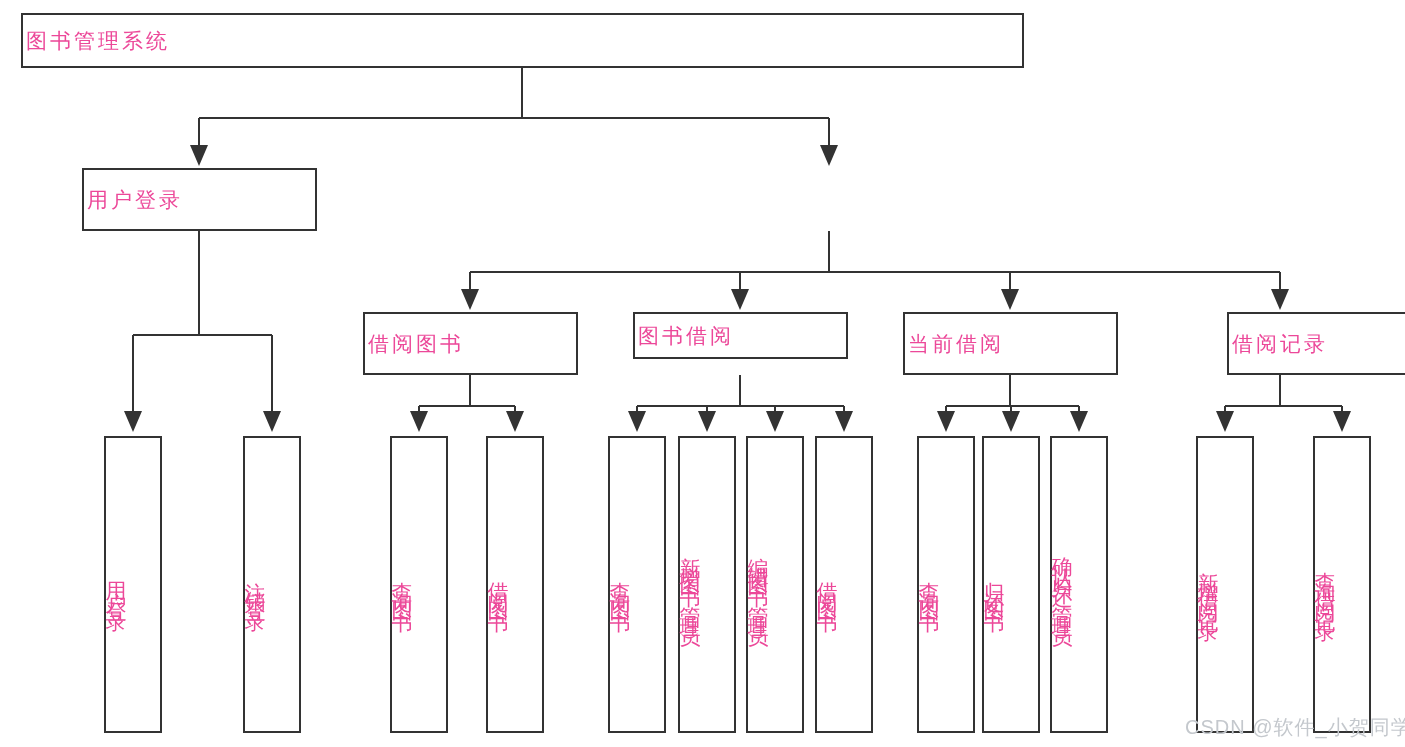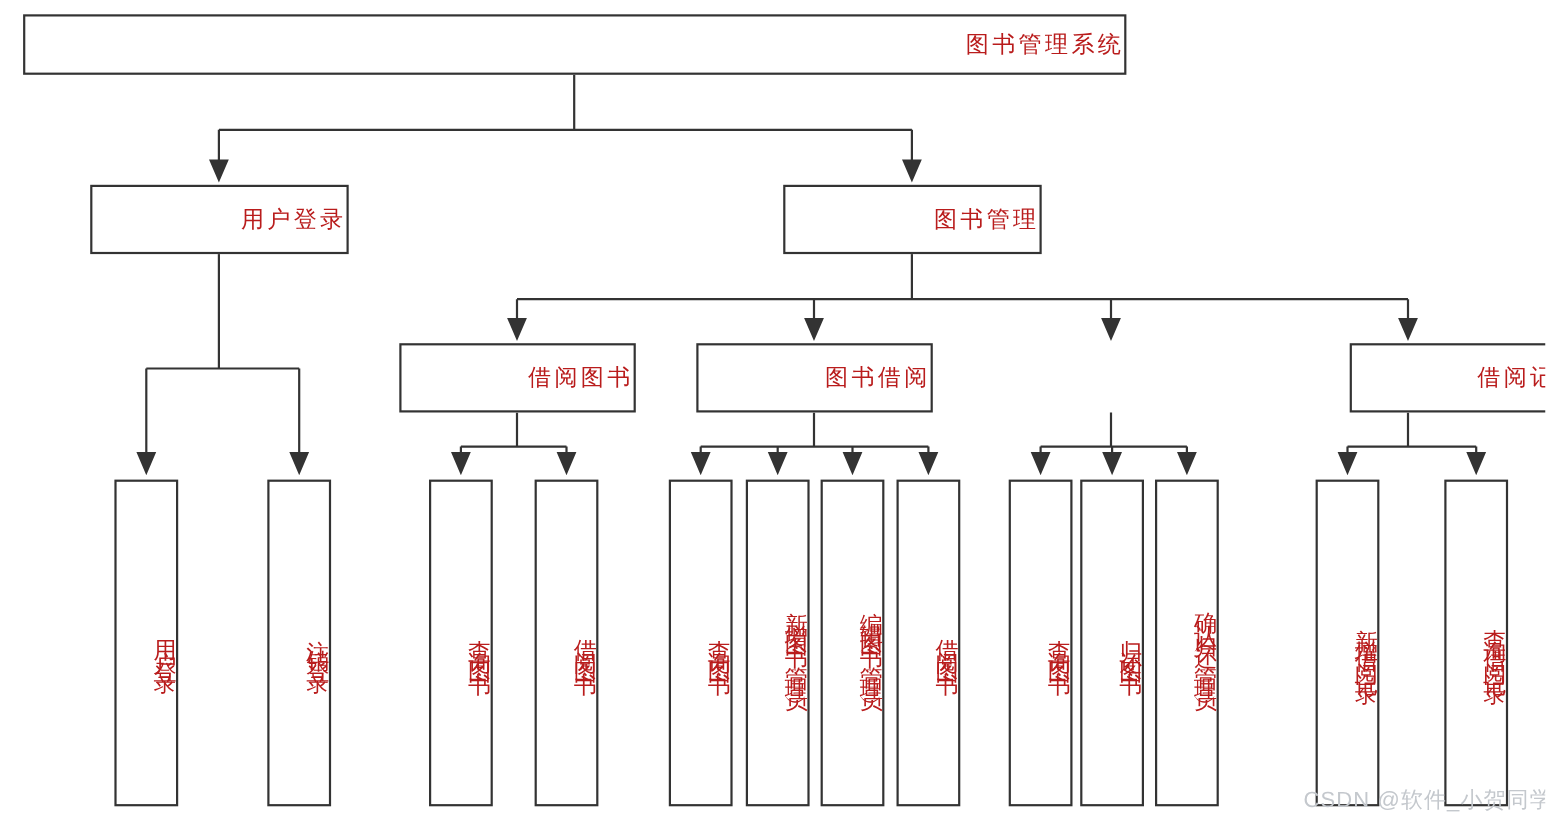--- a/index.html
+++ b/index.html
@@ -22,22 +22,22 @@
     height: 747px;
     z-index: 1;
   }
   .node {
     position: absolute;
     box-sizing: border-box;
     border: 2.5px solid #333333;
     background: #ffffff;
     display: flex;
     align-items: center;
-    justify-content: flex-end;
-    color: #b91c1c;
+    justify-content: flex-start;
+    color: #ec4899;
     z-index: 2;
   }
   .node.h .label {
     font-size: 21px;
     letter-spacing: 3px;
     padding-left: 3px;
     white-space: nowrap;
     line-height: 1;
   }
   .node.leaf .label {
@@ -83,29 +83,29 @@
       M1216 411 h18 L1225 432 z  M1333 411 h18 L1342 432 z"></path>
   </svg>
 
   <div class="node h" style="left:21px; top:13px; width:1003px; height:55px;">
     <span class="label">图书管理系统</span>
   </div>
 
   <div class="node h" style="left:82px; top:168px; width:235px; height:63px;">
     <span class="label">用户登录</span>
   </div>
-  <div class="node h" style="left:712px; top:168px; width:235px; height:63px;">
-    <span class="label">图书管理</span>
-  </div>
 
   <div class="node h" style="left:363px; top:312px; width:215px; height:63px;">
     <span class="label">借阅图书</span>
   </div>
-  <div class="node h" style="left:633px; top:312px; width:215px; height:63px;">
+  <div class="node h" style="left:633px; top:312px; width:215px; height:47px;">
     <span class="label">图书借阅</span>
+  </div>
+  <div class="node h" style="left:903px; top:312px; width:215px; height:63px;">
+    <span class="label">当前借阅</span>
   </div>
   <div class="node h" style="left:1227px; top:312px; width:214px; height:63px;">
     <span class="label">借阅记录</span>
   </div>
 
   <div class="node leaf" style="left:104px; top:436px; width:58px; height:297px;">
     <span class="label">用户登录</span>
   </div>
   <div class="node leaf" style="left:243px; top:436px; width:58px; height:297px;">
     <span class="label">注销登录</span>

